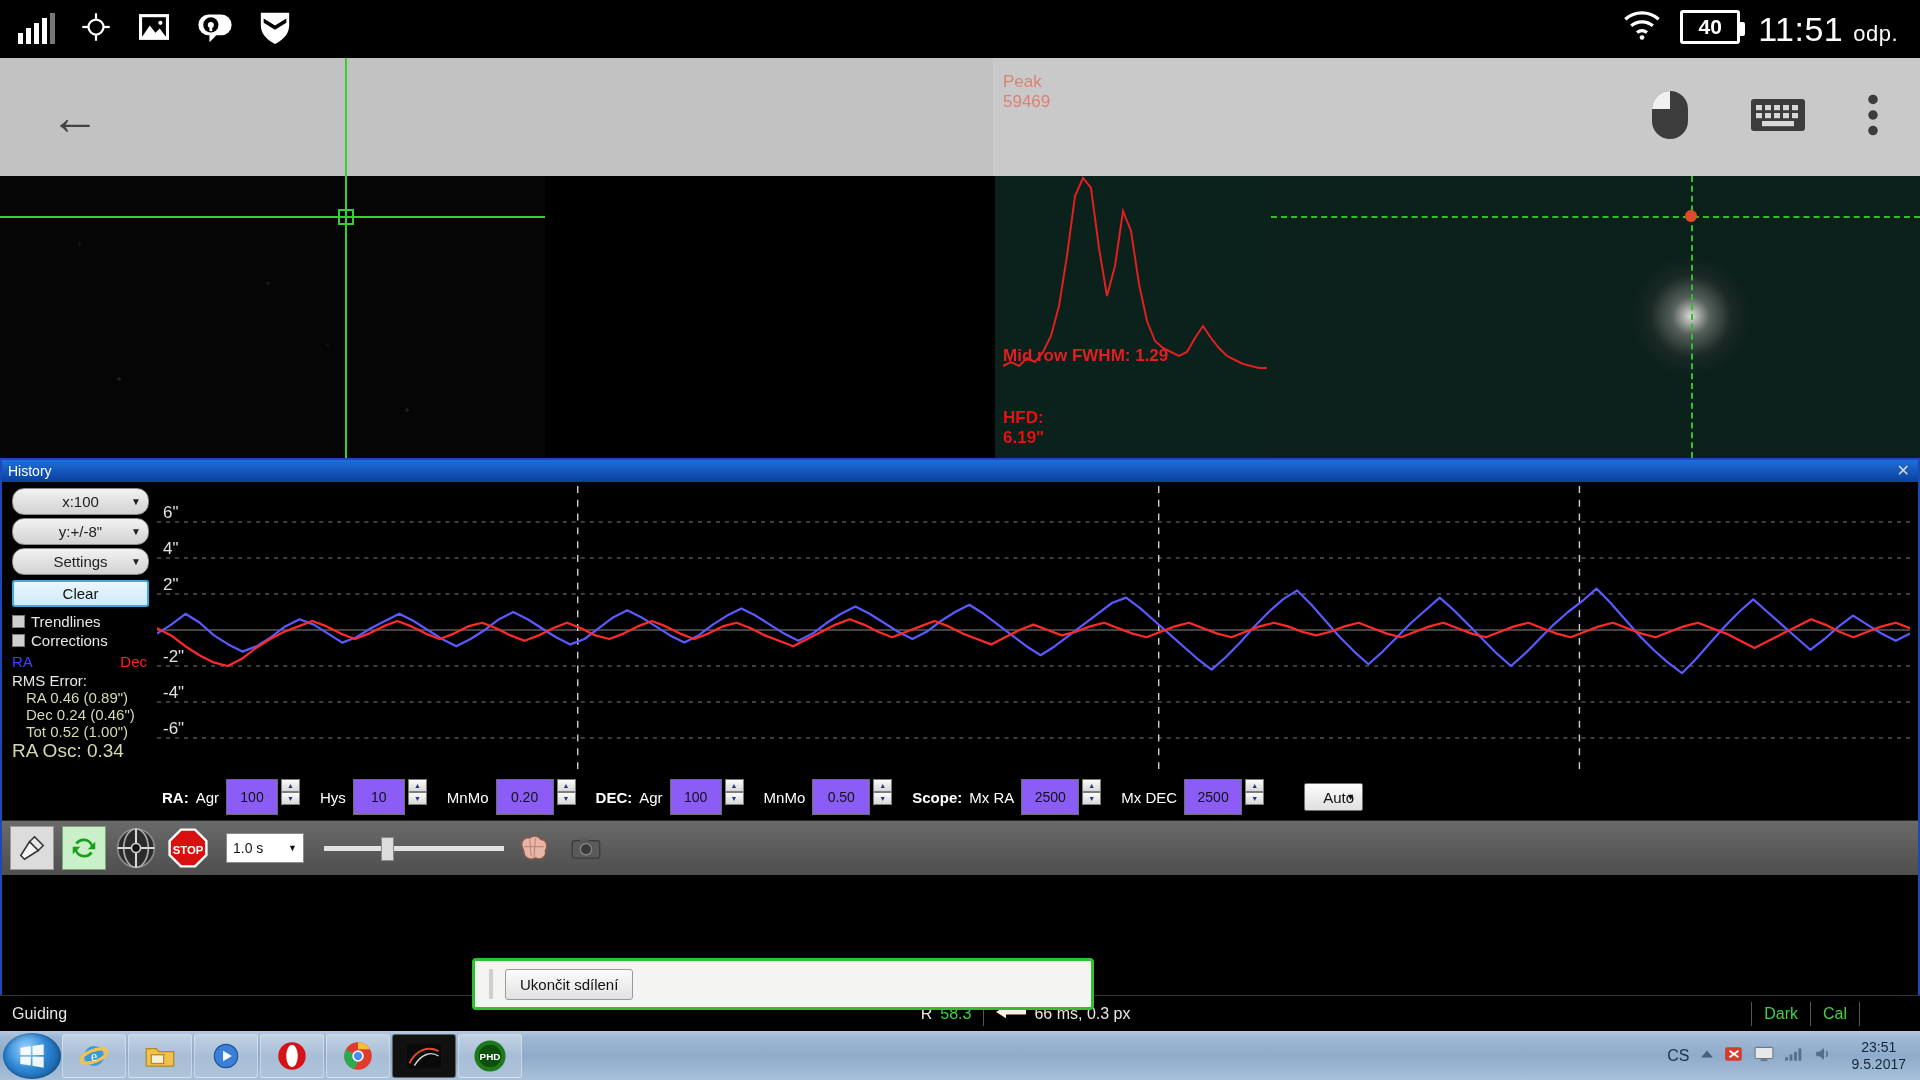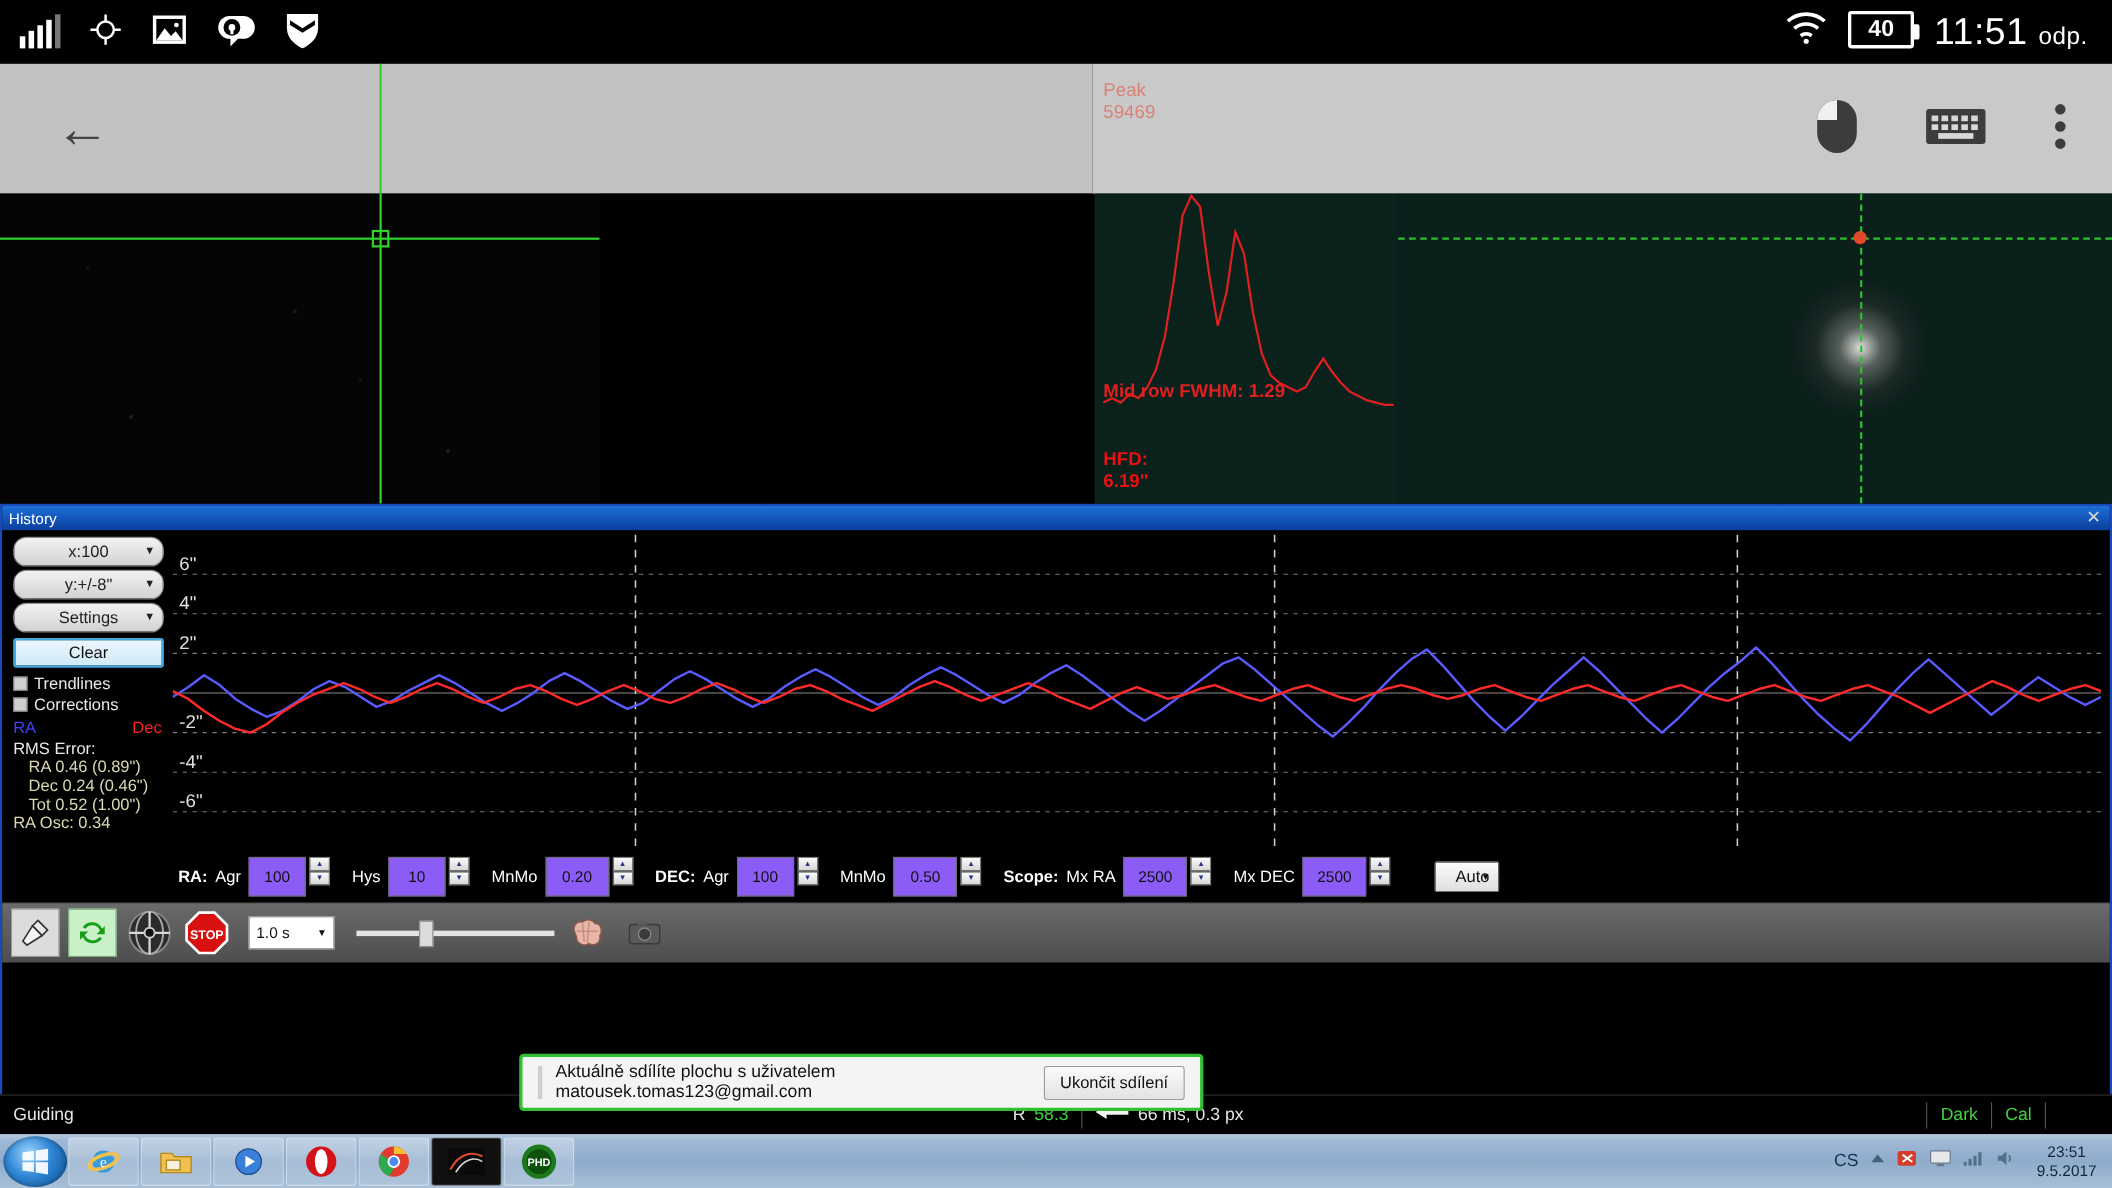--- a/index.html
+++ b/index.html
@@ -105,21 +105,21 @@
     border:2px solid #3fa9e0; border-radius:3px; color:#111; font-size:15px;
     display:flex; align-items:center; justify-content:center; margin:5px 0 6px;
   }
   .chk-row { display:flex; align-items:center; gap:6px; font-size:15px; margin-bottom:2px; color:#e8e8e8; }
   .chk { width:13px; height:13px; background:#cfcfcf; border:1px solid #7b7b7b; }
   .legend-row { display:flex; justify-content:space-between; font-size:15px; margin:4px 2px 2px 0; }
   .legend-ra { color:#4040ff; }
   .legend-dec { color:#ff2020; }
   .rms-title { font-size:15px; color:#e8e8e8; margin-top:2px; }
   .rms-line { font-size:15px; color:#d8d8b0; padding-left:14px; }
-  .rms-osc { font-size:15px; color:#d8d8b0; }
+  .rms-osc { font-size:19px; color:#d8d8b0; }
 
   .phd-graph { flex:1; position:relative; background:#000; margin:4px 8px 0 0; }
 
   
   .param-row {
     height:46px; display:flex; align-items:center; gap:0px;
     padding-left:160px; background:#000; color:#fff; font-size:15px;
   }
   .param-group { display:flex; align-items:center; gap:7px; margin-right:20px; }
   .param-group .lbl-b { font-weight:bold; }
@@ -558,21 +558,20 @@
   <div class="ps-sep"></div>
   <div class="ps-cell ps-green">
     <span>Cal</span>
   </div>
   <div class="ps-sep"></div>
   <div style="width:60px"></div>
 </div>
 
 <div class="share-note">
   <span class="share-bar"></span>
-  <span class="share-text">Aktuálně sdílíte plochu s uživatelem matousek.tomas123@gmail.com</span>
   <span class="share-btn">Ukončit sdílení</span>
 </div>
 
 <div class="taskbar">
   <div class="start-orb">
     <svg width="28" height="28" viewBox="0 0 24 24">
         <path d="M2 5 L11 3.6 L11 11.2 L2 11.2 Z" fill="#fff" opacity=".92"></path>
         <path d="M12.4 3.4 L22 2 L22 11.2 L12.4 11.2 Z" fill="#fff" opacity=".92"></path>
         <path d="M2 12.6 L11 12.6 L11 20.2 L2 18.9 Z" fill="#fff" opacity=".92"></path>
         <path d="M12.4 12.6 L22 12.6 L22 22 L12.4 20.4 Z" fill="#fff" opacity=".92"></path>

